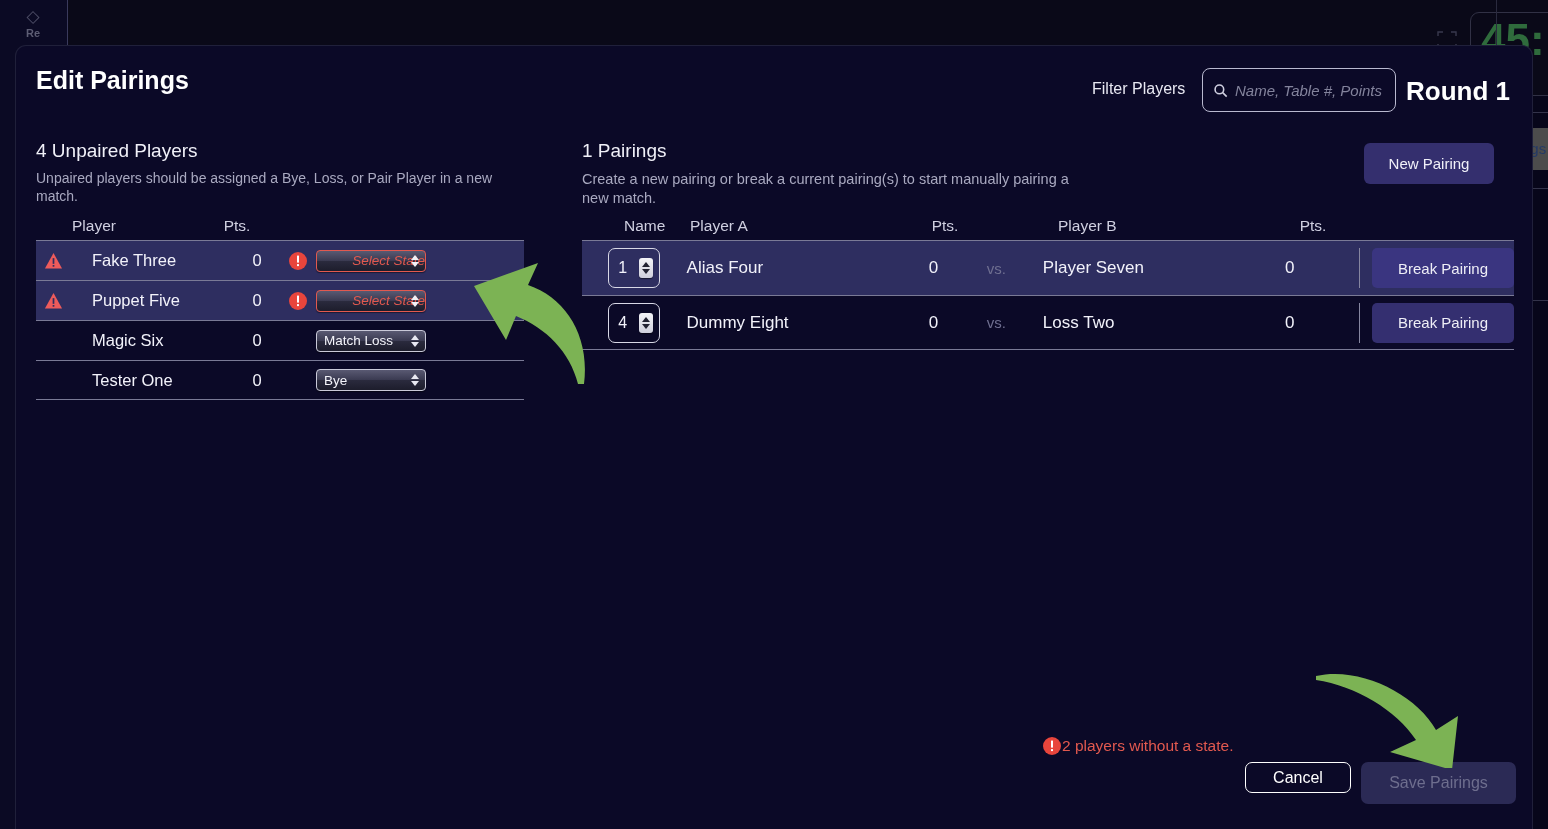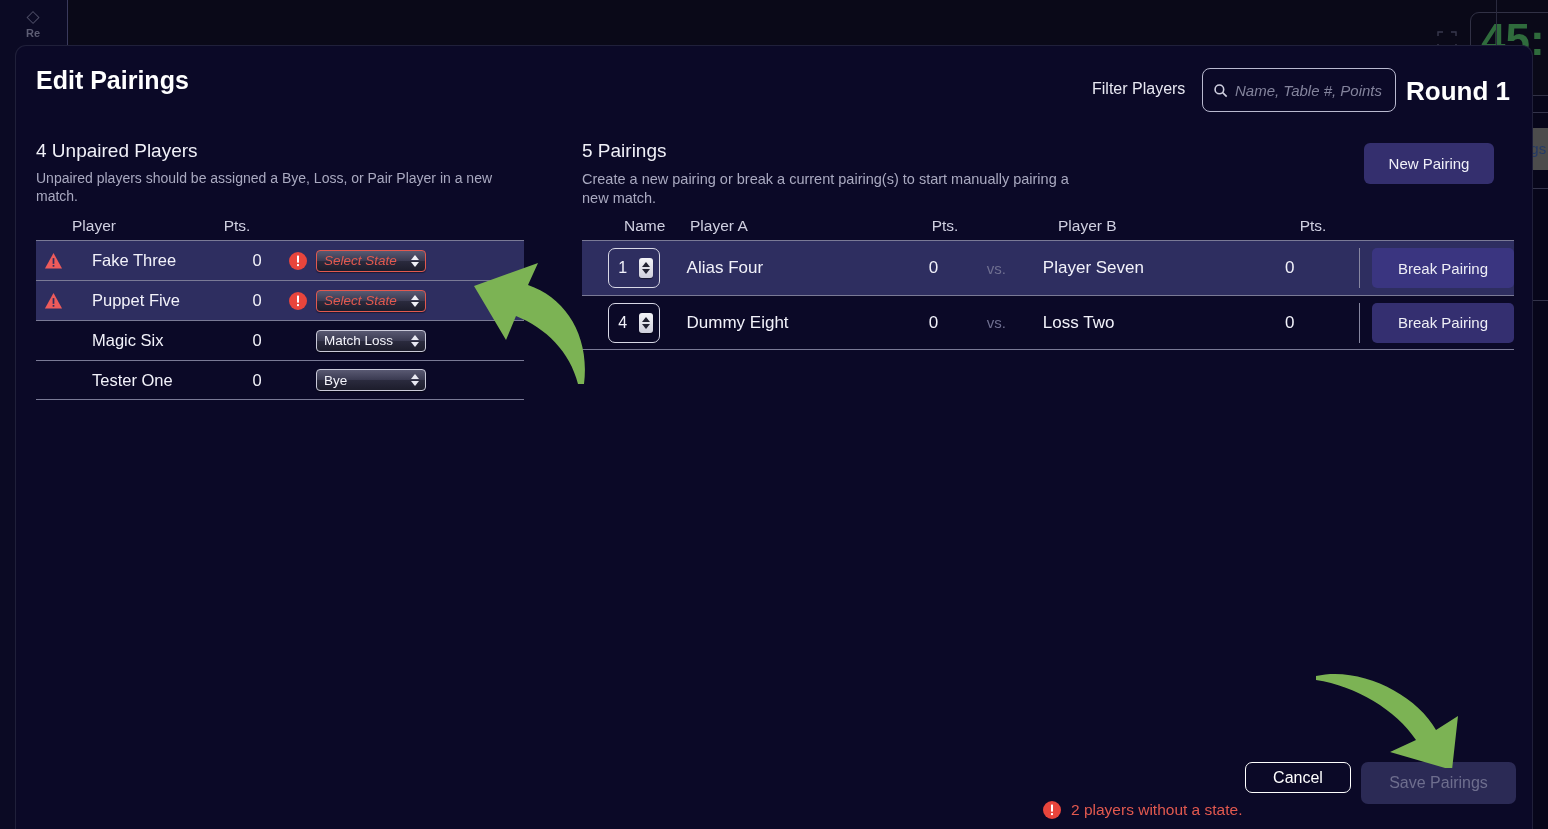--- a/index.html
+++ b/index.html
@@ -269,20 +269,21 @@
     padding-left: 7px;
     font-size: 13.5px;
     color: #f4f4fa;
     white-space: nowrap;
     box-shadow: 0 1px 1px rgba(0,0,0,0.45);
   }
   .nselect.err {
     border-color: #e2594f;
     color: #e2594f;
     font-style: italic;
+    justify-content: flex-end;
   }
   .nselect-arrows {
     position: absolute;
     right: 5px; top: 50%;
     transform: translateY(-50%);
     width: 9px; height: 14px;
     display: flex;
     flex-direction: column;
     justify-content: center;
     gap: 2px;
@@ -401,24 +402,23 @@
     color: #eeeef6;
     font-size: 15px;
     font-family: "Liberation Sans", sans-serif;
     cursor: pointer;
   }
   .p-row:not(.highlight) .break-button { background: #342f70; }
 
   
   #footer-error {
     position: absolute;
-    left: 1026px; top: 754px;
-    display: flex;
-    align-items: center;
-    gap: 9px;
+    left: 1026px; top: 690px;
+    display: flex;
+    align-items: center;
   }
   #footer-error-icon { width: 20px; height: 20px; color: #e8453c; flex: none; }
   #footer-error-text { font-size: 15.5px; color: #e2594f; white-space: nowrap; }
   #cancel-button {
     position: absolute;
     left: 1229px; top: 716px;
     width: 106px; height: 31px;
     border: 1px solid #ffffff;
     border-radius: 7px;
     background: transparent;
@@ -616,21 +616,21 @@
       <div class="nselect">
         <span>Bye</span>
         <span class="nselect-arrows">
             <i class="up"></i>
             <i class="dn"></i>
           </span>
       </div>
     </div>
   </div>
 
-  <div id="pairings-heading">5 Pairings</div>
+  <div id="pairings-heading">1 Pairings</div>
   <div id="pairings-desc">Create a new pairing or break a current pairing(s) to start manually pairing a new match.</div>
   <button id="new-pairing-button">New Pairing</button>
 
   <div id="pairings-table">
     <div class="p-headrow">
       <div class="c-table">Name</div>
       <div class="c-pa">Player A</div>
       <div class="c-ptsa">Pts.</div>
       <div class="c-vs"></div>
       <div class="c-pb">Player B</div>

